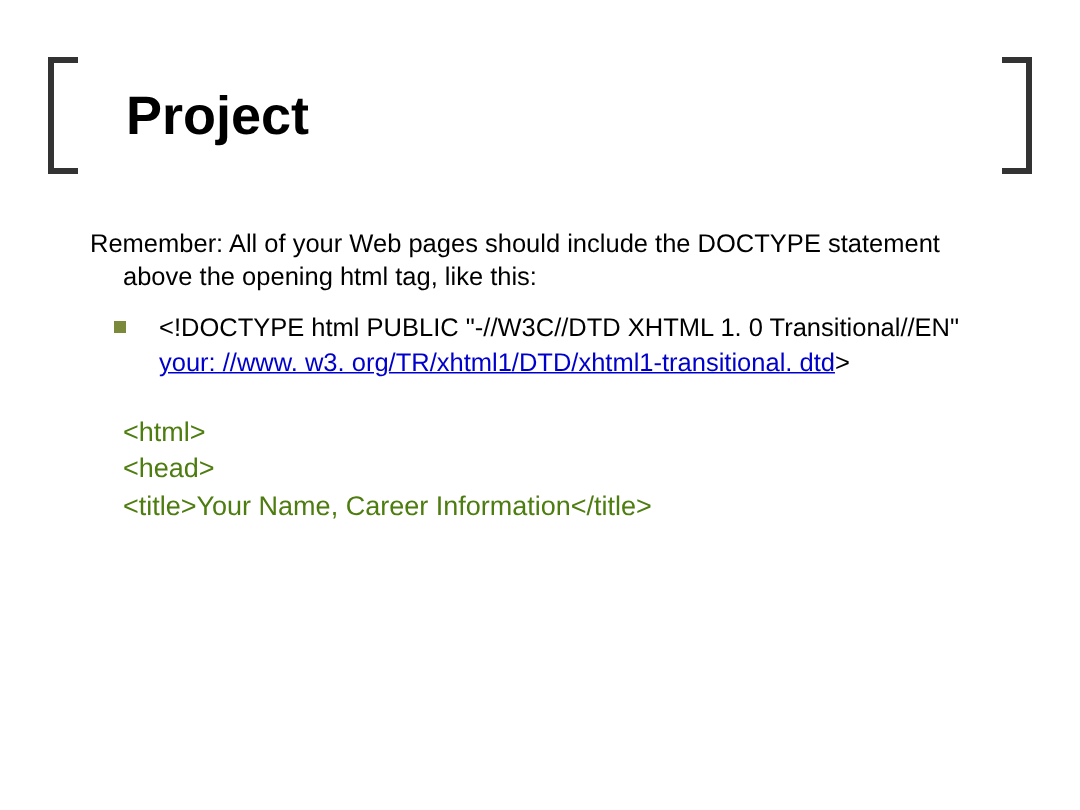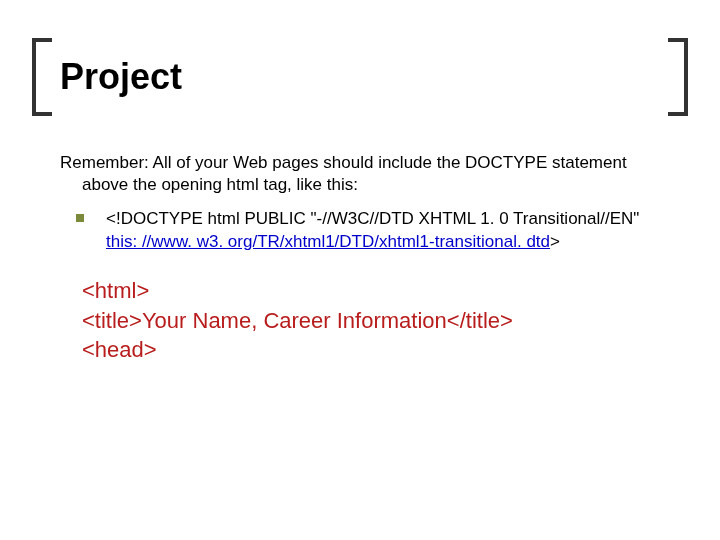--- a/index.html
+++ b/index.html
@@ -37,20 +37,21 @@
     right: -28px;
     border-right: 4px solid #333;
     border-top: 4px solid #333;
     border-bottom: 4px solid #333;
   }
   .title {
     font-size: 36px;
     font-weight: bold;
     color: #000;
     padding: 6px 0;
+    margin-left: 24px;
   }
   .intro {
     font-size: 17px;
     color: #000;
     margin-bottom: 12px;
     line-height: 1.3;
     padding-left: 22px;
     text-indent: -22px;
   }
   .bullet-item {
@@ -67,44 +68,44 @@
     top: 6px;
     width: 8px;
     height: 8px;
     background: #7a8a3a;
   }
   .link {
     color: #0000cc;
     text-decoration: underline;
   }
   .code-lines {
-    font-size: 22px;
-    color: #b91c1c;
+    font-size: 18px;
+    color: #4d7c0f;
     line-height: 1.35;
     padding-left: 22px;
   }
 </style>
 </head>
 <body>
 
 <div class="slide">
 
   <div class="title-wrap">
     <div class="bracket-left"></div>
     <div class="title">Project</div>
     <div class="bracket-right"></div>
   </div>
 
   <div class="intro">Remember: All of your Web pages should include the DOCTYPE statement above the opening html tag, like this:</div>
 
   <div class="bullet-item">
     <div class="bullet-marker"></div>
-    <span>&lt;!DOCTYPE html PUBLIC "-//W3C//DTD XHTML 1. 0 Transitional//EN" </span><span class="link">this: //www. w3. org/TR/xhtml1/DTD/xhtml1-transitional. dtd</span><span>&gt;</span>
+    <span>&lt;!DOCTYPE html PUBLIC "-//W3C//DTD XHTML 1. 0 Transitional//EN" </span><span class="link">your: //www. w3. org/TR/xhtml1/DTD/xhtml1-transitional. dtd</span><span>&gt;</span>
   </div>
 
 
   <div class="code-lines">
     <div>&lt;html&gt;</div>
+    <div>&lt;head&gt;</div>
     <div>&lt;title&gt;Your Name, Career Information&lt;/title&gt;</div>
-    <div>&lt;head&gt;</div>
   </div>
 
 </div>
 
 </body></html>

